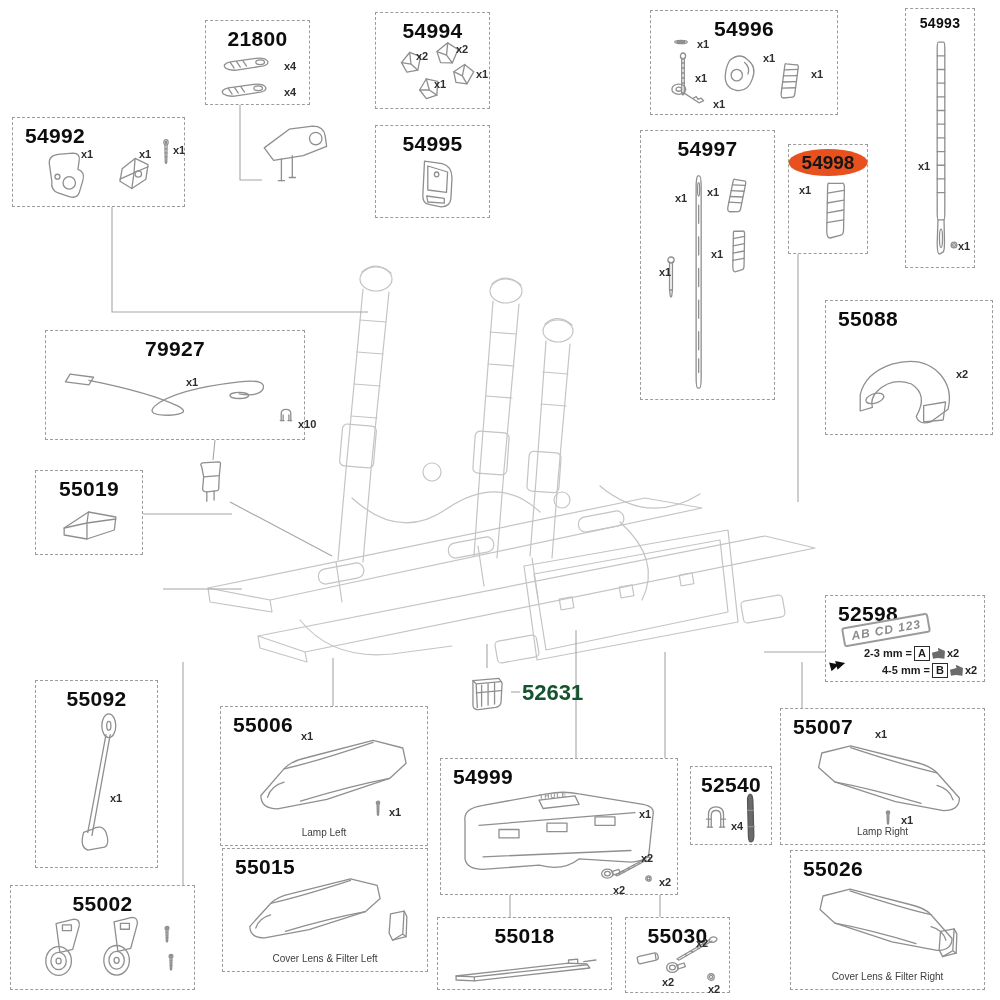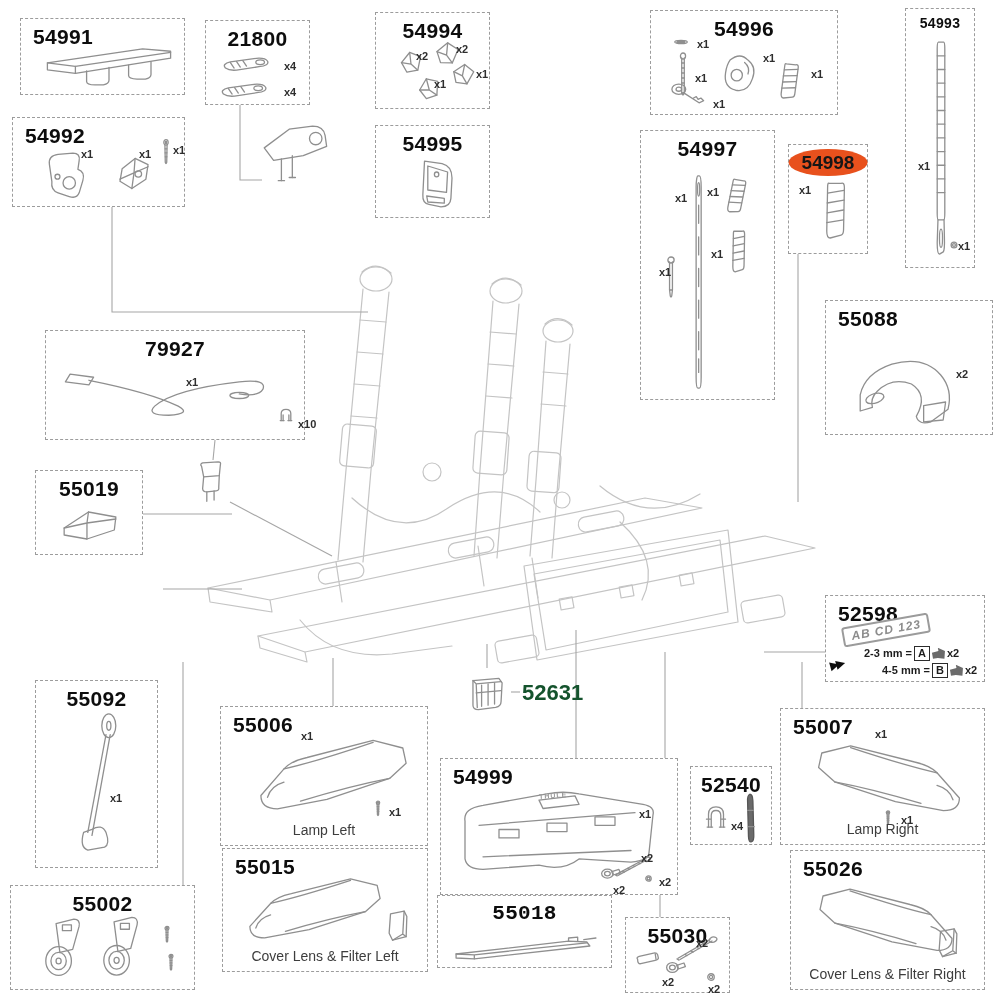--- a/index.html
+++ b/index.html
@@ -5,21 +5,21 @@
   html,body{margin:0;padding:0;background:#ffffff;}
   body{width:1000px;height:1000px;overflow:hidden;font-family:"Liberation Sans",sans-serif;position:relative;}
   #stage{position:absolute;left:0;top:0;width:1000px;height:1000px;}
   #ghost,#connectors{position:absolute;left:0;top:0;pointer-events:none;}
   .pbox{position:absolute;border:1px dashed #9c9c9c;background:#ffffff;box-sizing:border-box;}
   .box-label{position:absolute;font-weight:700;font-size:21px;color:#0d0d0d;letter-spacing:.3px;line-height:1;white-space:nowrap;}
   .tl{left:12px;top:7px;}
   .tc{left:0;right:0;top:7px;text-align:center;}
   .hl-ellipse{position:absolute;left:50%;top:4px;transform:translateX(-50%);background:#e8511d;border-radius:50%;padding:4px 13px;font-weight:700;font-size:19px;color:#161616;line-height:1;white-space:nowrap;}
   .qty{position:absolute;font-size:11px;font-weight:700;color:#2e2e2e;line-height:1;white-space:nowrap;}
-  .caption{position:absolute;left:0;right:0;bottom:7px;text-align:center;font-size:14px;color:#3d3d3d;white-space:nowrap;}
+  .caption{position:absolute;left:0;right:0;bottom:7px;text-align:center;font-size:10px;color:#3d3d3d;white-space:nowrap;}
   .part-svg{position:absolute;overflow:visible;}
   .part-svg path,.part-svg circle,.part-svg ellipse,.part-svg rect,.part-svg line{fill:none;stroke:#8f8f8f;stroke-width:1.3px;vector-effect:non-scaling-stroke;stroke-linecap:round;stroke-linejoin:round;}
   .float-label{position:absolute;font-weight:700;font-size:22px;color:#14532d;line-height:1;}
   .plate-sign{position:absolute;font-weight:700;font-style:italic;font-size:12px;color:#8d8d8d;transform:rotate(-10deg);letter-spacing:1px;border:2px solid #9b9b9b;border-radius:3px;padding:1px 7px;background:#fff;white-space:nowrap;}
   .mmrow{position:absolute;font-size:11px;font-weight:700;color:#1d1d1d;display:flex;align-items:center;gap:2px;white-space:nowrap;}
   .letterbox{display:inline-block;border:1.5px solid #2c2c2c;padding:0 3px;background:#fff;line-height:1.15;}
   .clip-ic{width:13px;height:11px;background:#6b6b6b;display:inline-block;clip-path:polygon(0 45%,50% 28%,45% 0,100% 30%,96% 100%,45% 92%,8% 100%);}
   .arrows{position:absolute;font-size:11px;color:#0d0d0d;font-weight:700;letter-spacing:-2px;}
   .thule-logo{position:absolute;font-size:7px;font-weight:700;color:#9a9a9a;letter-spacing:1px;transform:rotate(-4deg);}
 </style>
@@ -102,30 +102,20 @@
       <path d="M34,36 L32,56 Q32,62 40,62 L58,60 Q64,60 63,54 L64,34"></path>
       <path d="M40,62 L40,78 M54,60 L54,76"></path>
     </svg>
     <svg viewBox="0 0 100 100" preserveAspectRatio="none" class="part-svg" style="left: 460px; top: 666px; width: 54px; height: 56px;">
       <path d="M24,26 L72,22 L78,30 L76,64 Q76,72 66,74 L34,78 Q24,78 24,70 Z"></path>
       <path d="M24,26 L30,32 L32,74 M30,32 L76,28"></path>
       <path d="M30,48 L76,44"></path>
       <path d="M40,34 v38 M52,32 v38 M64,30 v38"></path>
     </svg>
     <span class="float-label" style="left: 522px; top: 682px;">52631</span>
-    <div class="pbox" style="left: 20px; top: 18px; width: 165px; height: 77px;">
-      <span class="box-label tl">54991</span>
-      <svg viewBox="0 0 100 100" preserveAspectRatio="none" class="part-svg" style="left: 18px; top: 16px; width: 140px; height: 58px;">
-        <path d="M6,48 L74,24 L94,28 L94,40 L26,66 L6,60 Z"></path>
-        <path d="M6,48 L26,54 L26,66"></path>
-        <path d="M26,54 L94,30"></path>
-        <path d="M34,62 L34,80 Q34,86 40,86 L46,86 Q50,84 50,78 L50,56"></path>
-        <path d="M64,52 L64,70 Q64,76 70,76 L76,76 Q80,74 80,68 L80,46"></path>
-      </svg>
-    </div>
     <div class="pbox" style="left: 205px; top: 20px; width: 105px; height: 85px;">
       <span class="box-label tc">21800</span>
       <svg viewBox="0 0 100 100" preserveAspectRatio="none" class="part-svg" style="left: 12px; top: 26px; width: 62px; height: 34px;">
         <path d="M12,62 Q6,50 20,44 L58,34 Q76,30 80,42 Q83,54 66,58 L30,68 Q18,70 12,62 Z"></path>
         <circle cx="68" cy="45" r="7"></circle>
         <path d="M20,46 L26,62 M30,43 L36,59 M40,40 L46,56"></path>
       </svg>
       <svg viewBox="0 0 100 100" preserveAspectRatio="none" class="part-svg" style="left: 10px; top: 52px; width: 62px; height: 34px;">
         <path d="M12,62 Q6,50 20,44 L58,34 Q76,30 80,42 Q83,54 66,58 L30,68 Q18,70 12,62 Z"></path>
         <circle cx="68" cy="45" r="7"></circle>
@@ -393,21 +383,21 @@
       <svg viewBox="0 0 100 100" preserveAspectRatio="none" class="part-svg" style="left: 200px; top: 112px; width: 15px; height: 15px;">
         <circle cx="50" cy="50" r="18"></circle>
         <circle cx="50" cy="50" r="9"></circle>
       </svg>
       <span class="qty" style="left: 198px; top: 50px;">x1</span>
       <span class="qty" style="left: 200px; top: 94px;">x2</span>
       <span class="qty" style="left: 172px; top: 126px;">x2</span>
       <span class="qty" style="left: 218px; top: 118px;">x2</span>
       <span class="thule-logo" style="left: 98px; top: 33px;">THULE</span>
     </div>
-    <div class="pbox" style="left: 437px; top: 895px; width: 175px; height: 73px; font-family: Liberation Mono, monospace;">
+    <div class="pbox" style="left: 437px; top: 917px; width: 175px; height: 73px;">
       <span class="box-label tc">55018</span>
       <svg viewBox="0 0 100 100" preserveAspectRatio="none" class="part-svg" style="left: 12px; top: 30px; width: 152px; height: 40px;">
         <path d="M4,70 L78,38 L90,40 L92,50 L16,82 L4,80 Z"></path>
         <path d="M4,70 L16,72 L16,82 M16,72 L90,42"></path>
         <path d="M78,38 L78,30 L84,28 L84,38"></path>
         <path d="M88,34 L96,30"></path>
       </svg>
     </div>
     <div class="pbox" style="left: 625px; top: 917px; width: 105px; height: 76px;">
       <span class="box-label tc">55030</span>

